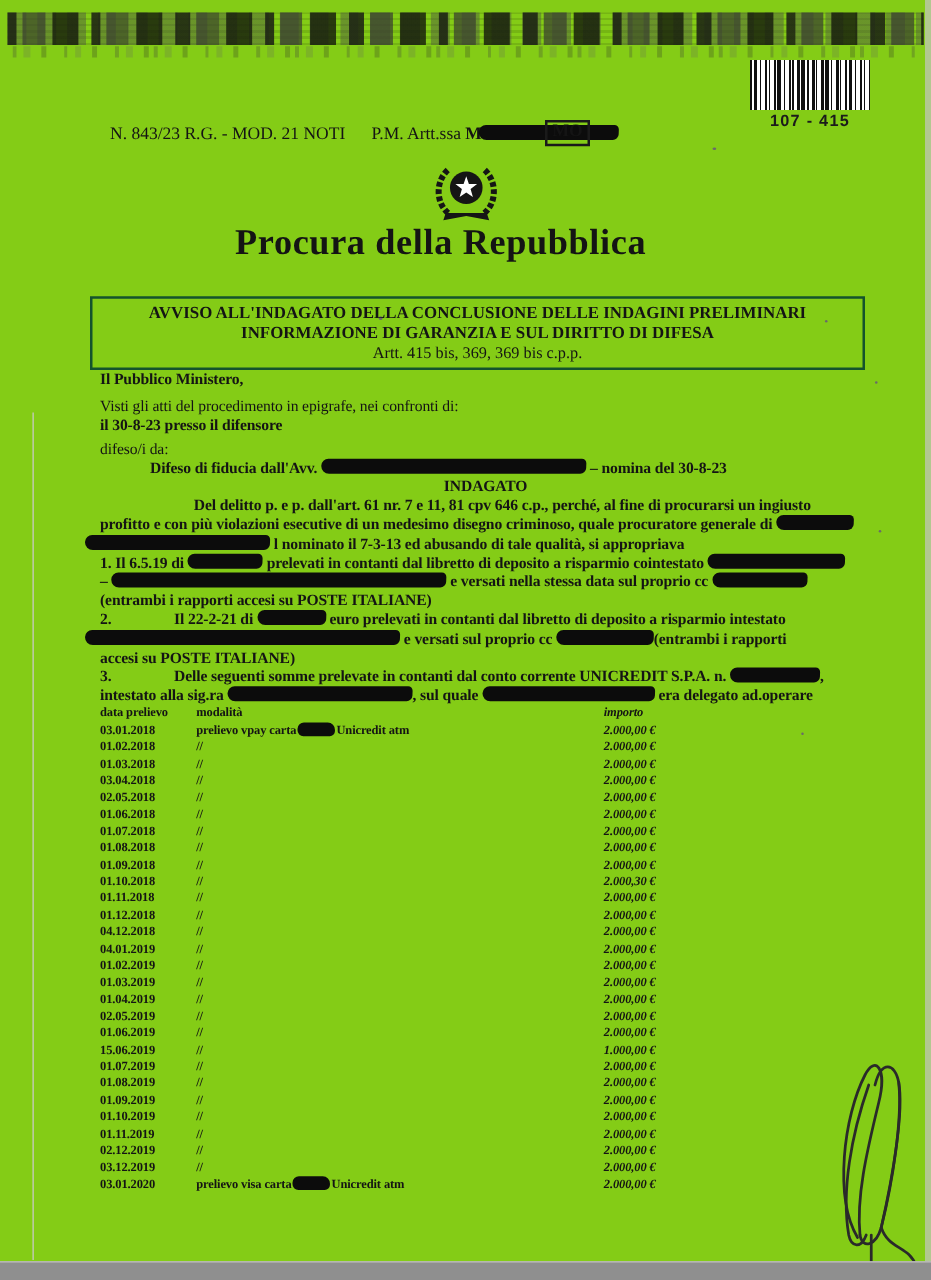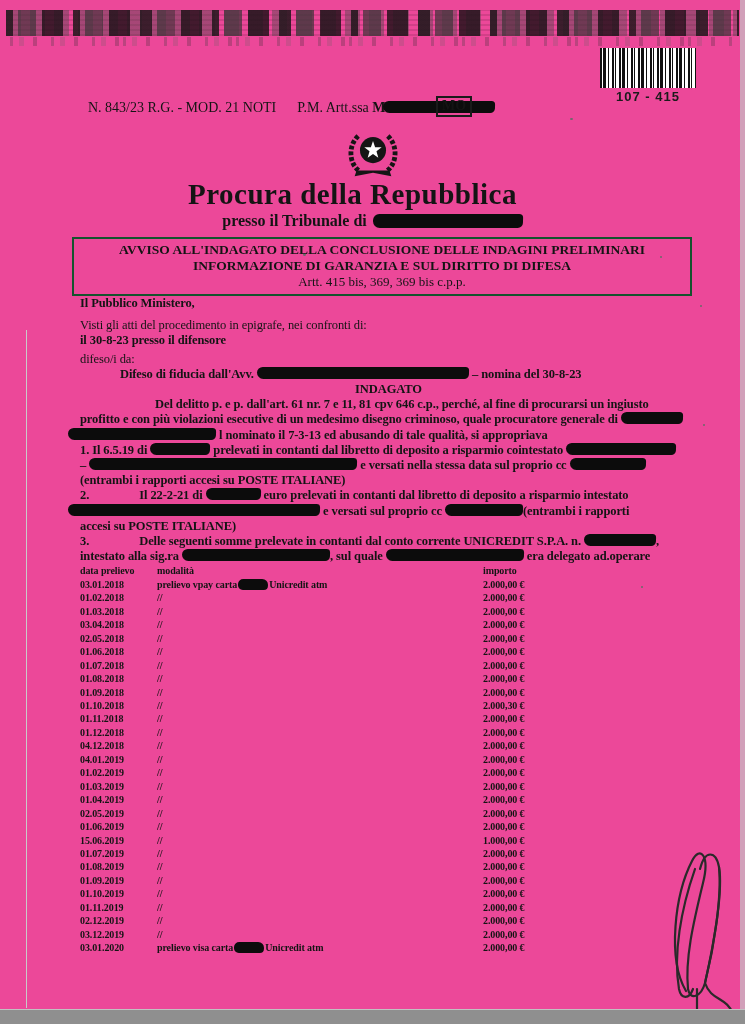--- a/index.html
+++ b/index.html
@@ -1,17 +1,17 @@
 <!DOCTYPE html>
 <html><head>
 <meta charset="utf-8">
 <style>
   html,body{margin:0;padding:0;}
   body{width:745px;height:1024px;background:#9a9a9a;font-family:"Liberation Serif", serif;}
-  .page{position:relative;width:745px;height:1024px;background:#ec4899;overflow:hidden;color:#141414;}
+  .page{position:relative;width:745px;height:1024px;background:#84cc16;overflow:hidden;color:#141414;}
   .edge-bottom{position:absolute;left:0;right:0;bottom:0;height:14px;background:#8f8f8f;border-top:1px solid #c2c2c2;}
   .edge-right{position:absolute;top:0;right:0;width:5px;height:100%;background:#c6c6c6;opacity:.7;}
   .edge-left-line{position:absolute;left:26px;top:330px;bottom:16px;width:1px;background:#c9c9c9;}
 
   
   .noise-band{position:absolute;top:10px;left:6px;right:6px;height:26px;opacity:.92;filter:blur(.3px);
     background:
       repeating-linear-gradient(90deg, rgba(20,20,20,.88) 0 7px, rgba(20,20,20,0) 7px 12px, rgba(50,50,50,.72) 12px 30px, rgba(50,50,50,0) 30px 36px, rgba(12,12,12,.82) 36px 57px, rgba(12,12,12,0) 57px 67px),
       repeating-linear-gradient(90deg, rgba(70,70,70,.45) 0 15px, rgba(70,70,70,0) 15px 24px),
       repeating-linear-gradient(0deg, rgba(0,0,0,.12) 0 2px, rgba(0,0,0,0) 2px 5px);
@@ -54,21 +54,21 @@
   .center{text-align:center;}
   .indent-first{text-indent:75px;}
   .tabgap{display:inline-block;width:47px;}
   .ind40{padding-left:40px;}
 
   
   .tbl{margin-top:0;}
   .tbl-header,.tbl-row{position:relative;line-height:13.45px;font-size:10px;font-weight:bold;white-space:nowrap;}
   .col-date{display:inline-block;width:77px;}
   .col-mode{display:inline-block;}
-  .col-amount{position:absolute;left:403px;top:0;}
+  .col-amount{position:absolute;left:403px;top:0;font-style:italic;}
   .redaction-inline{height:11px;width:30px;margin:0 1px;vertical-align:-2px;border-radius:5px 6px 4px 5px;}
 
   .scribble{position:absolute;right:-6px;bottom:6px;}
 </style>
 </head>
 <body>
 
 <div class="page">
 
   <div class="noise-band"></div>
@@ -99,23 +99,20 @@
     <svg width="58" height="56" viewBox="0 0 60 58">
       <path d="M15,46 C5,38 4,20 15,10" stroke="#151515" stroke-width="5" fill="none" stroke-dasharray="4 2"></path>
       <path d="M45,46 C55,38 56,20 45,10" stroke="#151515" stroke-width="5" fill="none" stroke-dasharray="4 2"></path>
       <circle cx="30" cy="25" r="13.5" fill="#151515"></circle>
       <polygon fill="#ffffff" points="30,15.5 32.2,21.9 39,22 33.6,26.2 35.5,32.8 30,28.9 24.5,32.8 26.4,26.2 21,22 27.8,21.9"></polygon>
       <path d="M13,46 L47,46 L49,52 L30,48.5 L11,52 Z" fill="#151515"></path>
     </svg>
   </div>
 
   <div class="doc-title">Procura della Repubblica</div>
-  <div class="doc-subtitle">
-    <span>presso il Tribunale di</span><span class="redaction"></span>
-  </div>
 
   <div class="notice-box">
     <div class="l1">AVVISO ALL'INDAGATO DELLA CONCLUSIONE DELLE INDAGINI PRELIMINARI</div>
     <div class="l2">INFORMAZIONE DI GARANZIA E SUL DIRITTO DI DIFESA</div>
     <div class="l3">Artt. 415 bis, 369, 369 bis c.p.p.</div>
   </div>
 
   <div class="doc-body">
 
     <div>Il Pubblico Ministero,</div>

